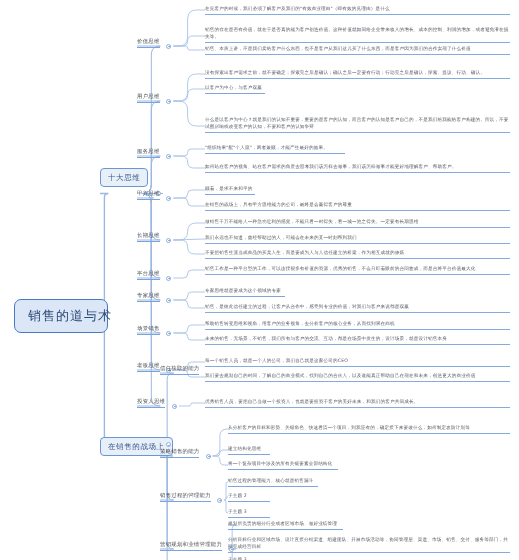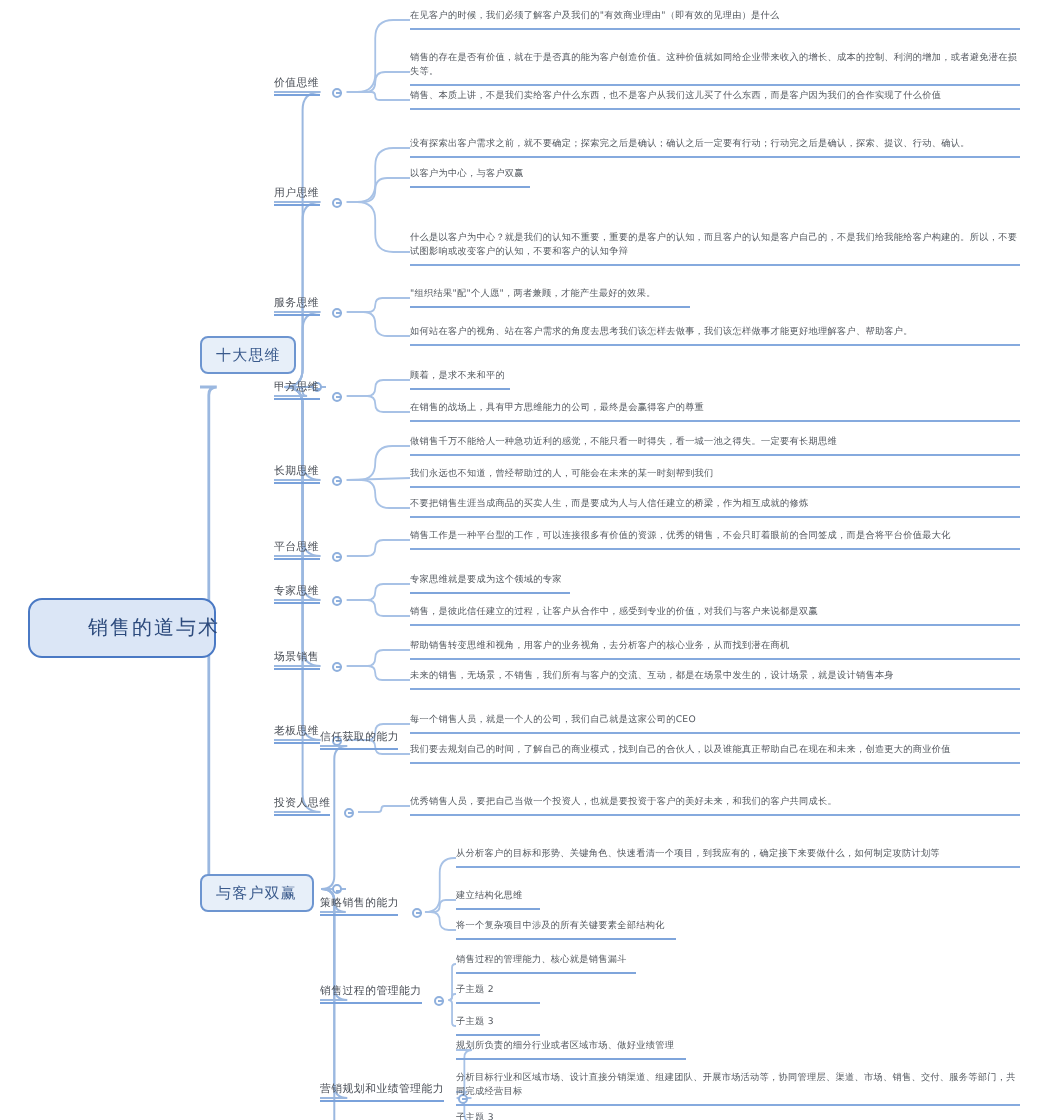--- a/index.html
+++ b/index.html
@@ -11,23 +11,23 @@
   #canvas{position:absolute;left:0;top:0;width:519px;height:560px;}
   svg.links{position:absolute;left:0;top:0;width:519px;height:560px;pointer-events:none;}
 
   
   .root-node{
     position:absolute;
     background:#dbe6f6;
     border:1.6px solid #4a79c4;
     border-radius:7px;
     color:#2c4a7c;
-    font-size:10px;
+    font-size:13px;
     letter-spacing:1px;
-    padding:7px 29px;
+    padding:7px 13px;
     white-space:nowrap;
     box-sizing:border-box;
   }
 
   
   .l1-node{
     position:absolute;
     background:#e7eff9;
     border:1px solid #6d95d0;
     border-radius:4px;
@@ -173,21 +173,21 @@
       <div class="toggle" style="left: 166.4px; top: 330.5px;"></div>
       <div class="leaf" style="left: 205px; top: 320px; width: 305px;"><span>帮助销售转变思维和视角，用客户的业务视角，去分析客户的核心业务，从而找到潜在商机</span></div>
       <div class="leaf" style="left: 205px; top: 335px; width: 305px;"><span>未来的销售，无场景，不销售，我们所有与客户的交流、互动，都是在场景中发生的，设计场景，就是设计销售本身</span></div>
       <div class="l2-node" style="left: 137px; top: 362px;"><span>老板思维</span></div>
       <div class="toggle" style="left: 166.4px; top: 367.5px;"></div>
       <div class="leaf" style="left: 205px; top: 357px; width: 305px;"><span>每一个销售人员，就是一个人的公司，我们自己就是这家公司的CEO</span></div>
       <div class="leaf" style="left: 205px; top: 372px; width: 305px;"><span>我们要去规划自己的时间，了解自己的商业模式，找到自己的合伙人，以及谁能真正帮助自己在现在和未来，创造更大的商业价值</span></div>
       <div class="l2-node" style="left: 137px; top: 398px;"><span>投资人思维</span></div>
       <div class="toggle" style="left: 172px; top: 403.5px;"></div>
       <div class="leaf" style="left: 205px; top: 398px; width: 305px;"><span>优秀销售人员，要把自己当做一个投资人，也就是要投资于客户的美好未来，和我们的客户共同成长。</span></div>
-      <div class="l1-node" style="left: 100px; top: 437px;"><span>与客户双赢</span></div>
+      <div class="l1-node" style="left: 100px; top: 437px;"><span>在销售的战场上</span></div>
       <div class="toggle" style="left: 166px; top: 442px;"></div>
       <div class="l2-node" style="left: 160px; top: 365px;"><span>信任获取的能力</span></div>
       <div class="l2-node" style="left: 160px; top: 448px;"><span>策略销售的能力</span></div>
       <div class="toggle" style="left: 206.2px; top: 453.5px;"></div>
       <div class="leaf" style="left: 228px; top: 424px; width: 282px;"><span>从分析客户的目标和形势、关键角色、快速看清一个项目，到我应有的，确定接下来要做什么，如何制定攻防计划等</span></div>
       <div class="leaf short" style="left: 228px; top: 445px; width: 42px;"><span>建立结构化思维</span></div>
       <div class="leaf short" style="left: 228px; top: 460px; width: 110px;"><span>将一个复杂项目中涉及的所有关键要素全部结构化</span></div>
       <div class="l2-node" style="left: 160px; top: 492px;"><span>销售过程的管理能力</span></div>
       <div class="toggle" style="left: 217.4px; top: 497.5px;"></div>
       <div class="leaf short" style="left: 228px; top: 477px; width: 90px;"><span>销售过程的管理能力、核心就是销售漏斗</span></div>

